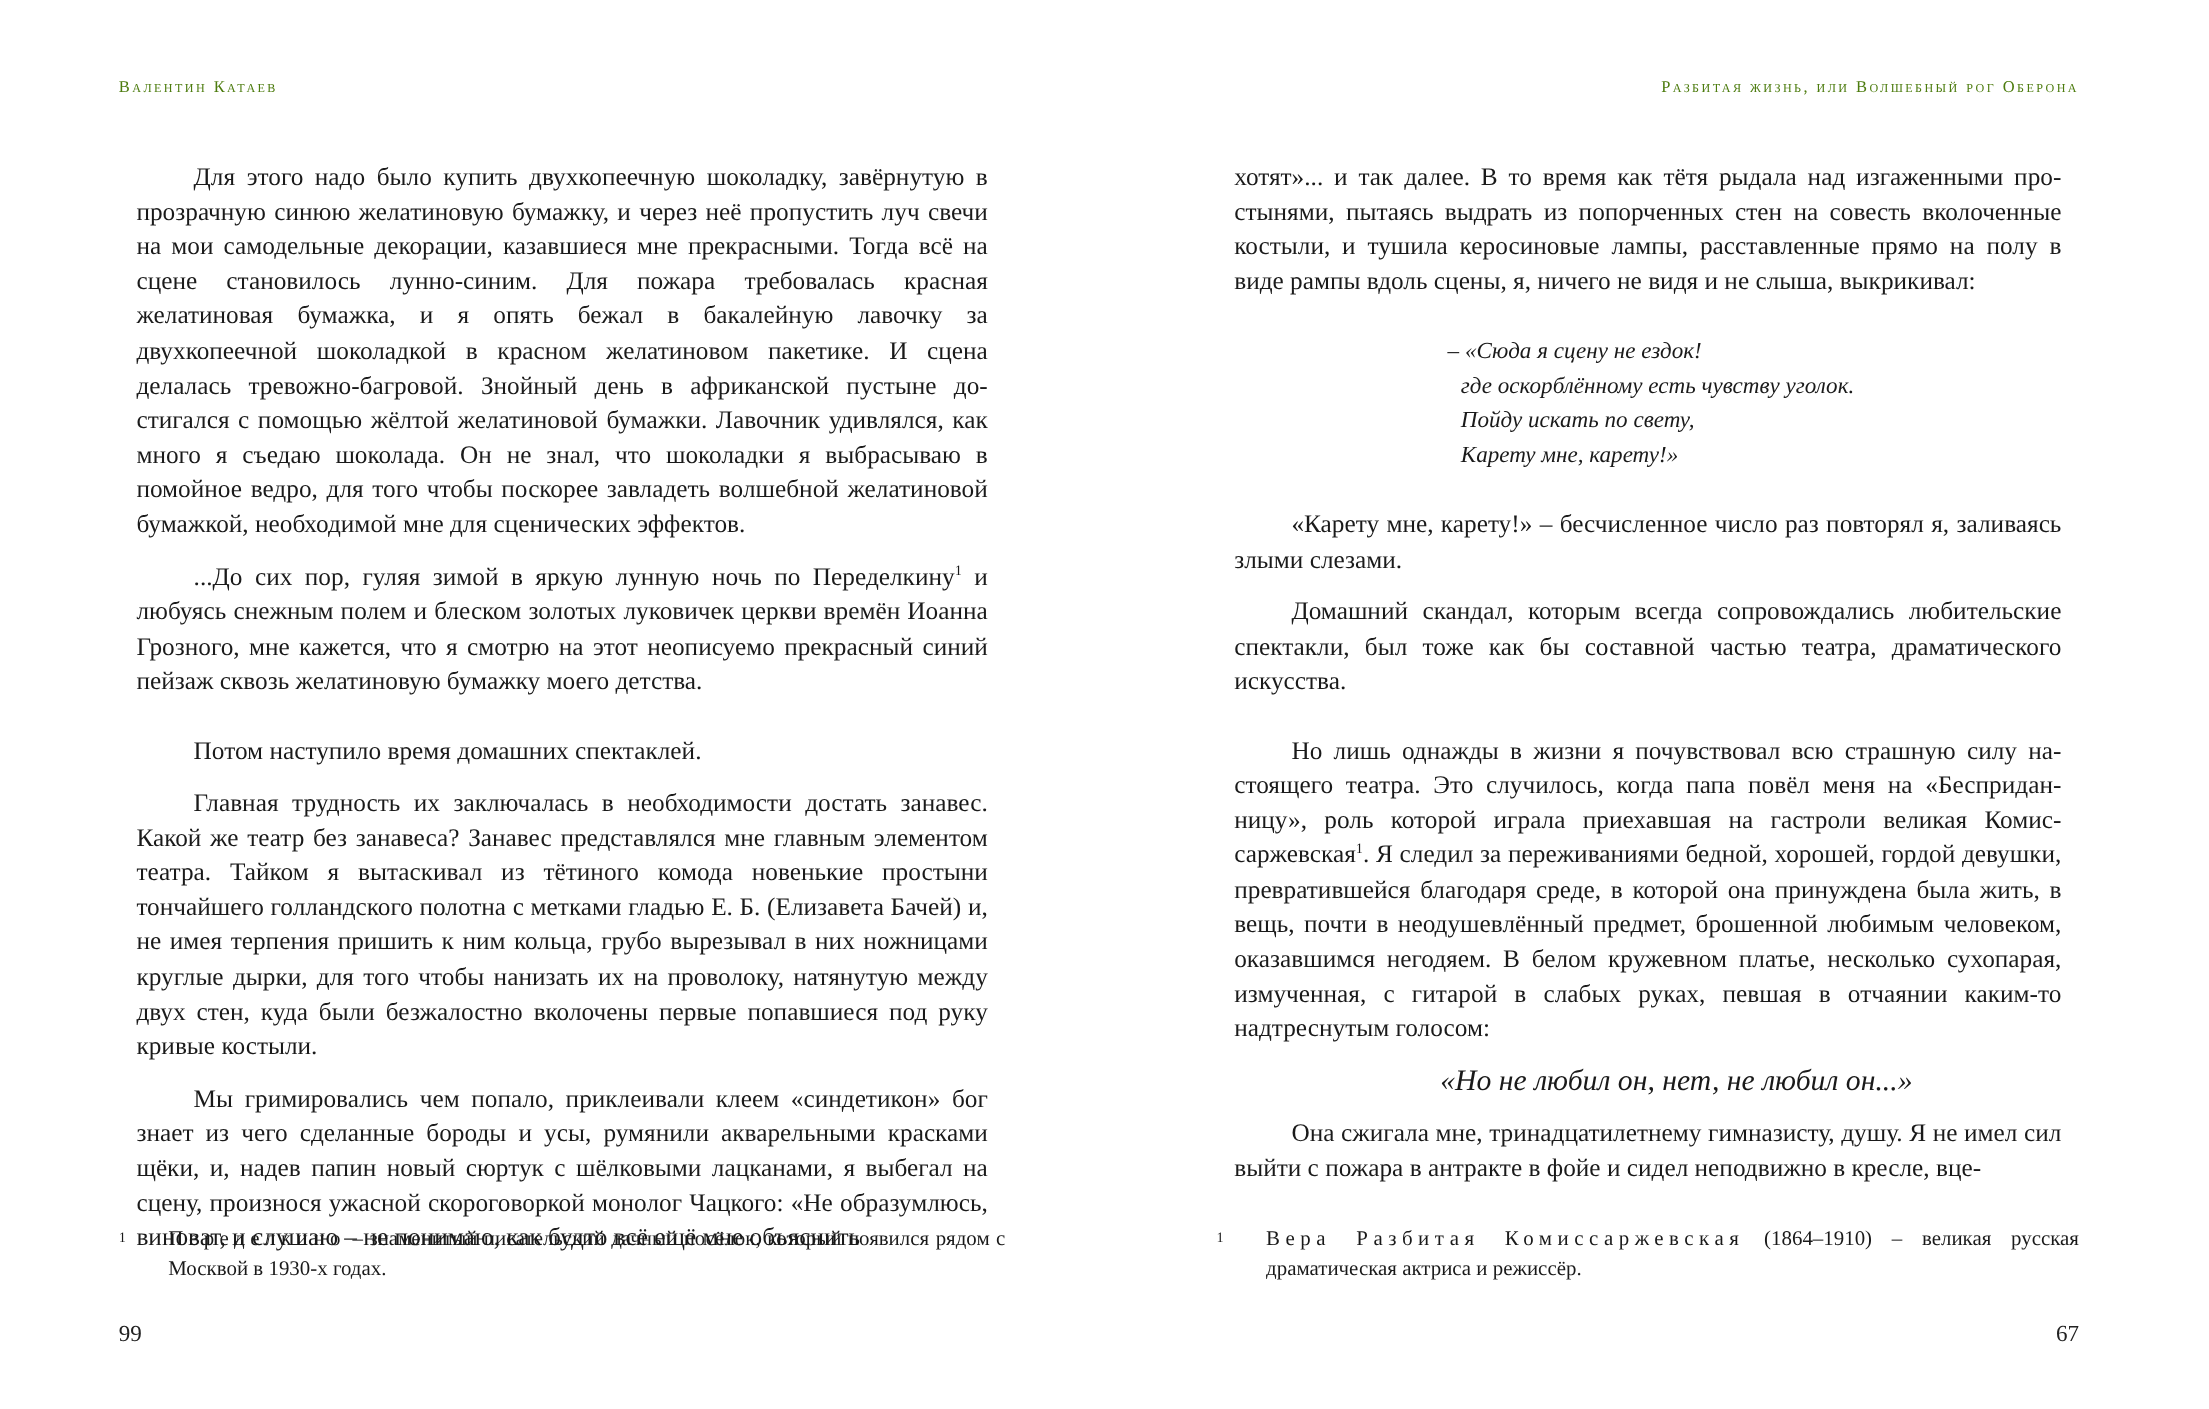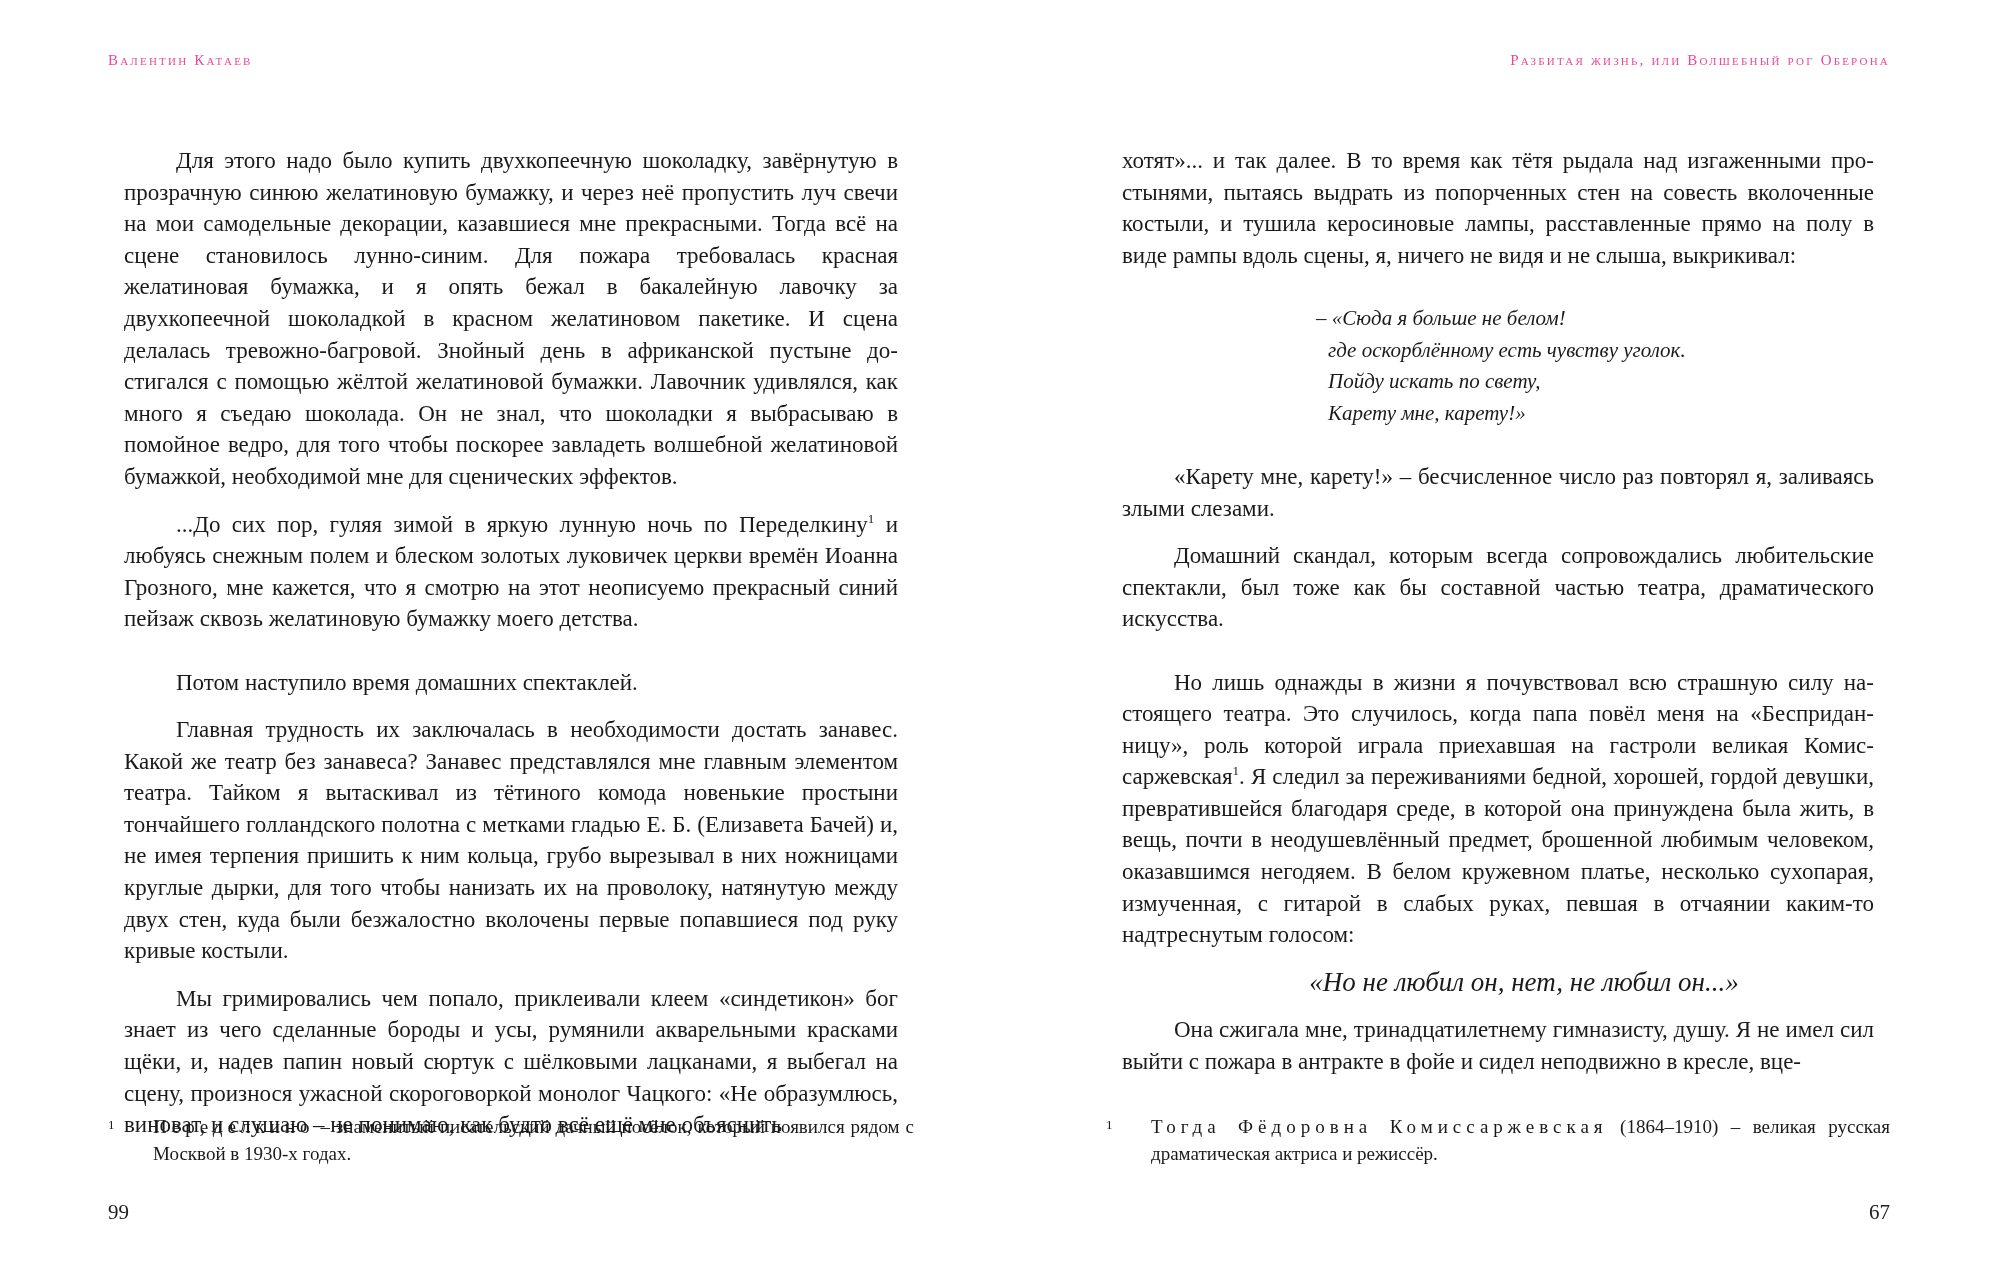--- a/index.html
+++ b/index.html
@@ -16,25 +16,25 @@
   .page {
     position: absolute;
     top: 0;
     height: 1281px;
   }
   .page.left  { left: 108px;  width: 806px; }
   .page.right { left: 1106px; width: 784px; }
 
   .running-head {
     position: absolute;
-    top: 52px;
+    top: 72px;
     font-size: 15px;
     letter-spacing: 2.2px;
     font-variant: small-caps;
-    color: #ec4899;
+    color: #4d7c0f;
     white-space: nowrap;
   }
   .page.left .running-head  { left: 0; }
   .page.right .running-head { right: 0; }
 
   .body {
     position: absolute;
     top: 129px;
     left: 0; right: 0;
     font-size: 23px;
@@ -124,34 +124,34 @@
   <div class="folio">99</div>
 </div>
 
 <div class="page right">
   <div class="running-head">Разбитая жизнь, или Волшебный рог Оберона</div>
 
   <div class="body">
     <p class="noindent">хотят»... и так далее. В то время как тётя рыдала над изгаженными про­стынями, пытаясь выдрать из попорченных стен на совесть вколоченные костыли, и тушила керосиновые лампы, расставленные прямо на полу в виде рампы вдоль сцены, я, ничего не видя и не слыша, выкрикивал:</p>
 
     <div class="verse">
-      <span class="line">– «Сюда я больше не белом!</span>
+      <span class="line">– «Сюда я сцену не ездок!</span>
       <span class="line indented">где оскорблённому есть чувству уголок.</span>
       <span class="line indented">Пойду искать по свету,</span>
       <span class="line indented">Карету мне, карету!»</span>
     </div>
 
     <p>«Карету мне, карету!» – бесчисленное число раз повторял я, зали­ваясь злыми слезами.</p>
     <p>Домашний скандал, которым всегда сопровождались любитель­ские спектакли, был тоже как бы составной частью театра, драматиче­ского искусства.</p>
     <p class="gap-before"><span>Но лишь однажды в жизни я почувствовал всю страшную силу на­стоящего театра. Это случилось, когда папа повёл меня на «Беспридан­ницу», роль которой играла приехавшая на гастроли великая Комис­саржевская</span><sup class="fn">1</sup><span>. Я следил за переживаниями бедной, хорошей, гордой девушки, превратившейся благодаря среде, в которой она принуждена была жить, в вещь, почти в неодушевлённый предмет, брошенной лю­бимым человеком, оказавшимся негодяем. В белом кружевном платье, несколько сухопарая, измученная, с гитарой в слабых руках, певшая в отчаянии каким-то надтреснутым голосом:</span></p>
 
     <p class="epigraph-line">«Но не любил он, нет, не любил он...»</p>
 
     <p>Она сжигала мне, тринадцатилетнему гимназисту, душу. Я не имел сил выйти с пожара в антракте в фойе и сидел неподвижно в кресле, вце-</p>
   </div>
 
   <div class="footnote">
     <span class="fn-mark">1</span>
-    <span class="spaced">Тогда Фёдоровна Комиссаржевская</span><span> (1864–1910) – великая рус­ская драматическая актриса и режиссёр.</span>
+    <span class="spaced">Вера Разбитая Комиссаржевская</span><span> (1864–1910) – великая рус­ская драматическая актриса и режиссёр.</span>
   </div>
 
   <div class="folio">67</div>
 </div>
 
 </body></html>

